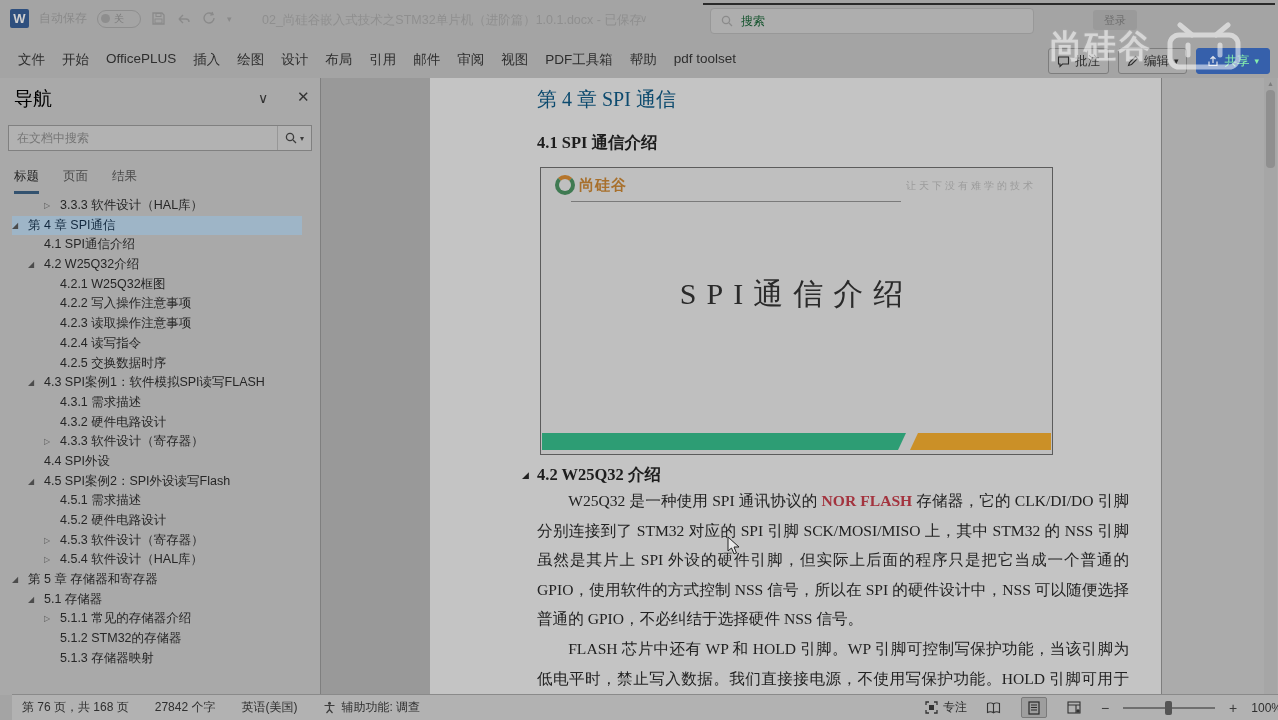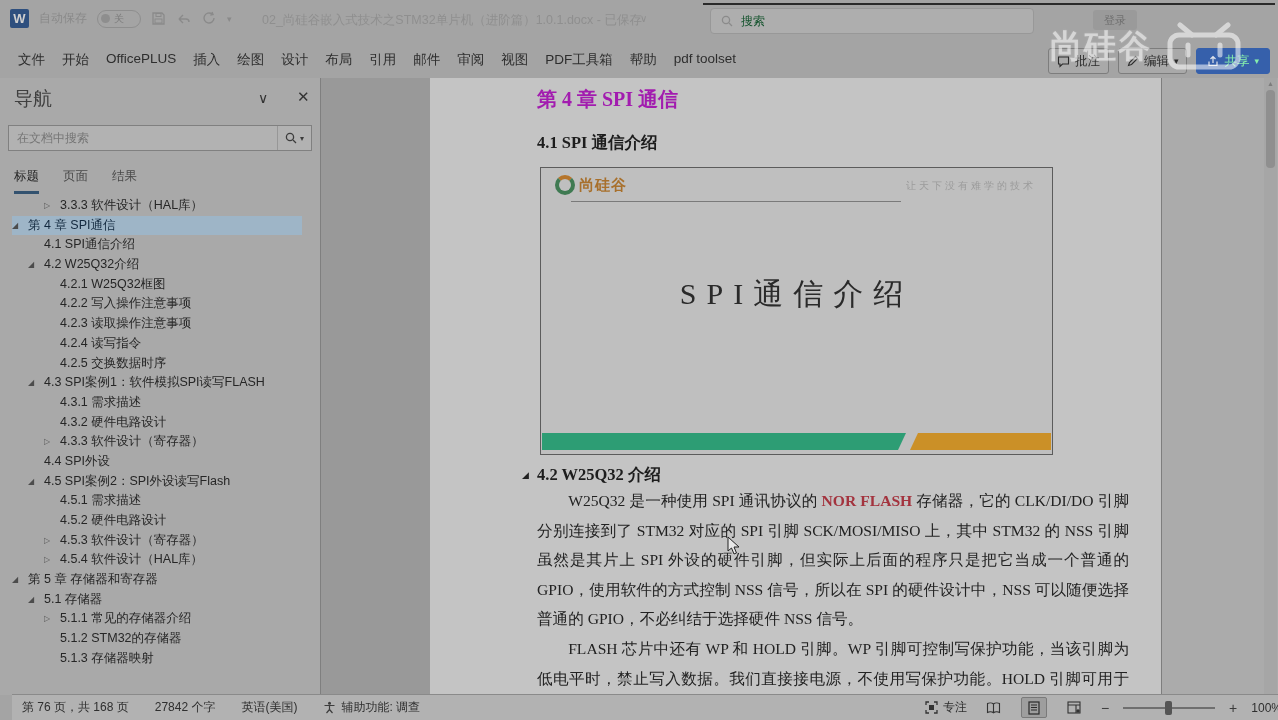--- a/index.html
+++ b/index.html
@@ -39,21 +39,21 @@
 
   
   .watermark{position:absolute;left:1050px;top:18px;width:228px;height:58px;z-index:50;pointer-events:none;
              display:flex;align-items:center;gap:6px;opacity:.55;}
   .wm-text{color:#ffffff;font-size:32px;font-weight:bold;letter-spacing:2px;white-space:nowrap;
            text-shadow:0 0 2px rgba(255,255,255,.4);}
 
   
   .navpane{position:absolute;left:0;top:78px;width:320px;height:617px;background:#a9a9a9;
            border-right:1px solid #7f7f7f;}
-  .nav-title{position:absolute;left:14px;top:8px;font-size:19px;color:#404040;}
+  .nav-title{position:absolute;left:14px;top:8px;font-size:19px;color:#000000;}
   .nav-chevron{position:absolute;left:258px;top:12px;color:#333;font-size:14px;}
   .nav-close{position:absolute;left:297px;top:10px;color:#333;font-size:15px;}
   .nav-search{position:absolute;left:8px;top:47px;width:302px;height:24px;background:#b2b2b2;
               border:1px solid #808080;display:flex;align-items:center;}
   .nav-search input{flex:1;border:none;background:transparent;outline:none;font-size:12px;color:#4a4a4a;
                     padding:0 8px;font-family:"Liberation Sans",sans-serif;}
   .nav-search .mag{display:flex;align-items:center;gap:3px;padding:0 7px;border-left:1px solid #979797;height:100%;color:#3c3c3c;}
   .nav-tabs{position:absolute;left:14px;top:90px;display:flex;gap:24px;font-size:12.5px;color:#4a4a4a;}
   .nav-tab{padding-bottom:6px;}
   .nav-tab.active{color:#1f1f1f;border-bottom:3px solid #33526f;}
@@ -70,21 +70,21 @@
   .ws-left{position:absolute;left:321px;top:78px;width:109px;height:617px;background:#999999;}
   .page{position:absolute;left:430px;top:78px;width:731px;height:617px;background:#c4c4c4;
         border-right:1px solid #7e7e7e;}
   .ws-right{position:absolute;left:1162px;top:78px;width:116px;height:617px;background:#ababab;}
   .vscroll{position:absolute;right:1px;top:0;width:13px;height:617px;background:#a6a6a6;}
   .vscroll .up{position:absolute;top:2px;left:3px;font-size:7px;color:#7c7c7c;}
   .vscroll .thumb{position:absolute;top:12px;left:2px;width:9px;height:78px;background:#8f8f8f;border-radius:4px;}
 
   
   .serif{font-family:"Liberation Serif","DejaVu Serif",serif;}
-  .h-chapter{position:absolute;left:107px;top:8px;font-size:20px;font-weight:bold;color:#a21caf;}
+  .h-chapter{position:absolute;left:107px;top:8px;font-size:20px;font-weight:normal;color:#0c4a6e;}
   .h-section{position:absolute;font-size:16.5px;font-weight:bold;color:#1d1d1d;}
   .h-sec1{left:107px;top:54px;}
   .h-sec2{left:107px;top:386px;}
   .sec-marker{position:absolute;left:92px;top:392px;font-size:9px;color:#222;}
   .slide{position:absolute;left:110px;top:89px;width:511px;height:286px;background:#bfbfbf;
          border:1px solid #5c5c5c;overflow:hidden;}
   .slide-logo{position:absolute;left:14px;top:7px;display:flex;align-items:center;gap:4px;}
   .logo-ring{width:20px;height:20px;border:4px solid #3f7a52;border-top-color:#b5742a;border-radius:50%;box-sizing:border-box;}
   .logo-text{color:#a8702c;font-weight:bold;font-size:15px;letter-spacing:1px;}
   .slide-rule{position:absolute;left:30px;top:33px;width:330px;height:1px;background:#7a7a7a;}

